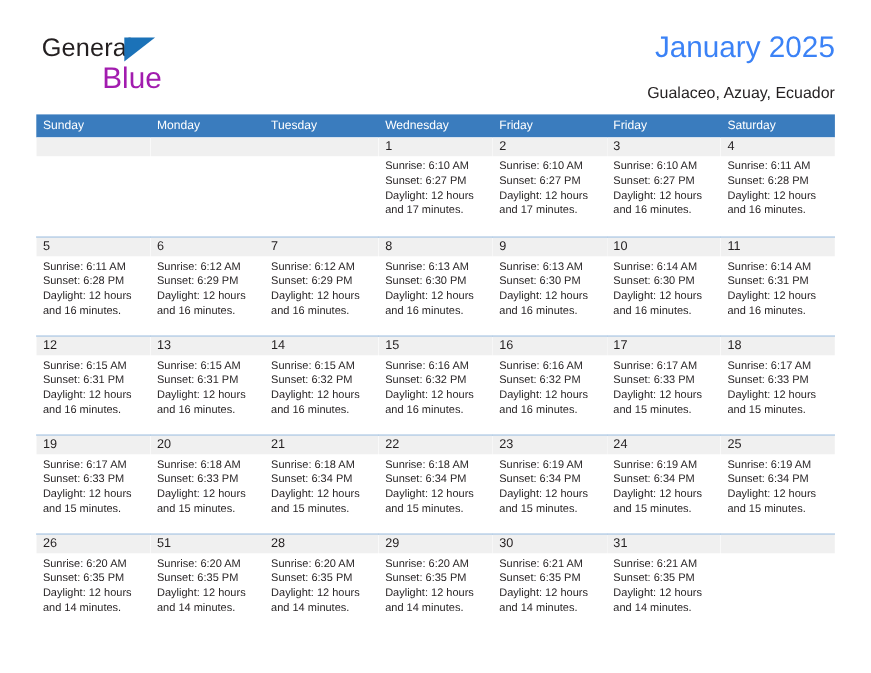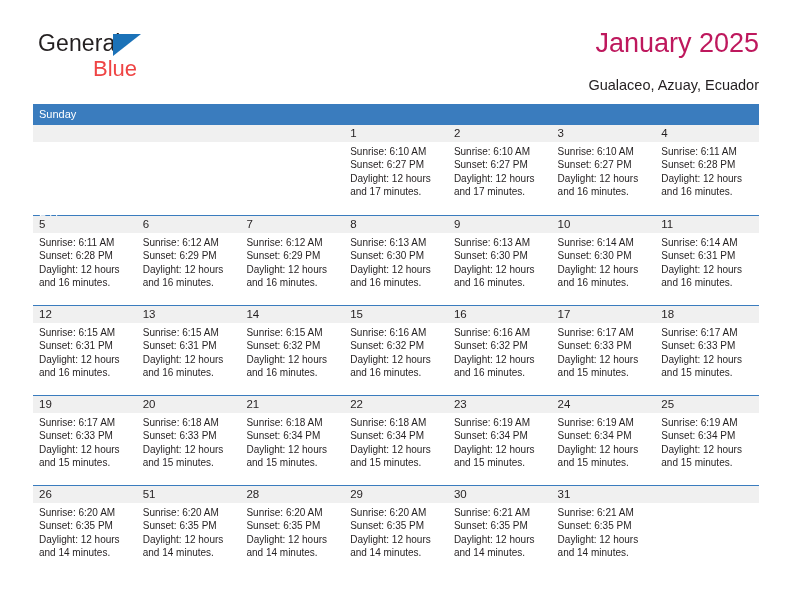--- a/index.html
+++ b/index.html
@@ -51,33 +51,33 @@
     top: 4px;
     width: 0;
     height: 0;
     border-left: 28px solid #1b72b8;
     border-bottom: 22px solid transparent;
   }
   .logo-blue {
     position: absolute;
     left: 55px;
     top: 26px;
-    font-size: 22px;
-    color: #ef4444;
+    font-size: 27px;
+    color: #a21caf;
     font-family: "Liberation Sans", sans-serif;
   }
   .title-block {
     position: absolute;
     right: 0;
     top: 0;
     text-align: right;
   }
   .cal-title {
     font-size: 27px;
-    color: #be185d;
+    color: #3b82f6;
     line-height: 34px;
     white-space: nowrap;
   }
   .cal-subtitle {
     font-size: 14.5px;
     color: #231f20;
     line-height: 22px;
     margin-top: 14px;
     white-space: nowrap;
   }
@@ -86,21 +86,20 @@
   .calendar {
     position: absolute;
     left: 33px;
     top: 104px;
     width: 726px;
   }
   .weekday-row {
     display: flex;
     background: #3a7cbe;
     height: 21px;
-    flex-direction: column;
   }
   .weekday {
     flex: 1 1 0;
     color: #ffffff;
     font-size: 11px;
     line-height: 21px;
     padding-left: 6px;
     box-sizing: border-box;
     white-space: nowrap;
   }

